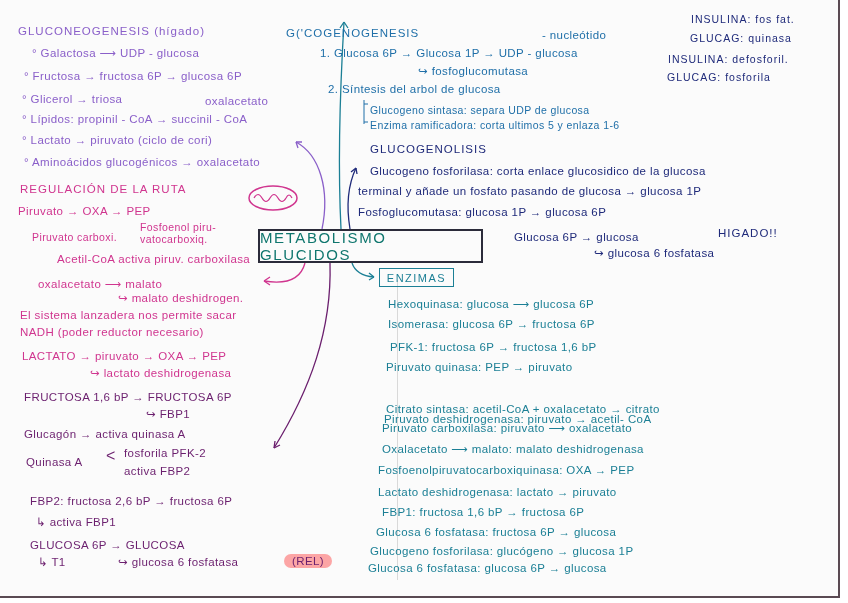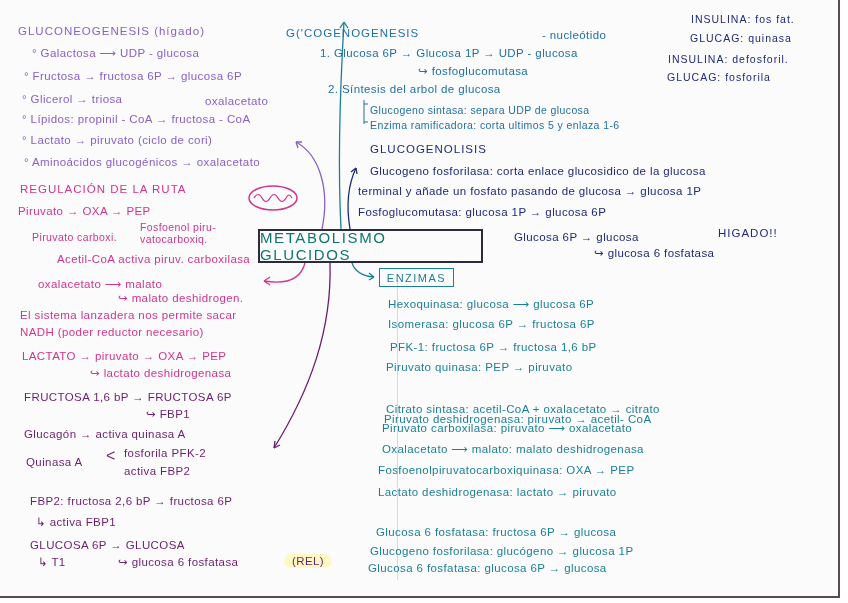--- a/index.html
+++ b/index.html
@@ -14,21 +14,21 @@
   .navy{color:#1f2a7a;}
   .blue{color:#1f6fa8;}
   .teal{color:#1b7f95;}
   .caps{letter-spacing:1px;}
   .title-box{position:absolute;left:258px;top:229px;width:225px;height:34px;border:2px solid #2b2b3a;
              box-sizing:border-box;background:#fbfbfb;display:flex;align-items:center;justify-content:center;
              font-size:15px;letter-spacing:1.6px;color:#0f766e;}
   .enz-box{position:absolute;left:379px;top:268px;width:75px;height:19px;border:1.5px solid #1b7f95;
            box-sizing:border-box;display:flex;align-items:center;justify-content:center;
            font-size:11px;letter-spacing:1.5px;color:#1b7f95;}
-  .rel{background:#fef9c3;border-radius:7px;padding:0 8px;}
+  .rel{background:#fca5a5;border-radius:7px;padding:0 8px;}
   svg.lines{position:absolute;left:0;top:0;width:848px;height:603px;pointer-events:none;}
   .vrule{position:absolute;left:397px;top:280px;width:1px;height:300px;background:#d9d9d9;}
 </style>
 </head>
 <body>
 
 <div class="paper">
   <div class="vrule"></div>
 
   <svg class="lines" viewBox="0 0 848 603">
@@ -57,21 +57,21 @@
     </g>
 
     <path d="M364,100 l0,24 M364,104 l4,0 M364,122 l4,0" stroke="#1f6fa8" stroke-width="1" fill="none"></path>
   </svg>
 
   <div class="t lav caps" style="left:18px;top:24px;">GLUCONEOGENESIS (hígado)</div>
   <div class="t lav" style="left:22px;top:46px;margin-left:10px;">° Galactosa ⟶ UDP - glucosa</div>
   <div class="t lav" style="left:24px;top:69px;">° Fructosa → fructosa 6P → glucosa 6P</div>
   <div class="t lav" style="left:22px;top:92px;">° Glicerol → triosa</div>
   <div class="t lav" style="left:205px;top:94px;">oxalacetato</div>
-  <div class="t lav" style="left:22px;top:112px;">° Lípidos: propinil - CoA → fructosa - CoA</div>
+  <div class="t lav" style="left:22px;top:112px;">° Lípidos: propinil - CoA → succinil - CoA</div>
   <div class="t lav" style="left:22px;top:133px;">° Lactato → piruvato (ciclo de cori)</div>
   <div class="t lav" style="left:24px;top:155px;">° Aminoácidos glucogénicos → oxalacetato</div>
 
   <div class="t pink caps" style="left:20px;top:182px;">REGULACIÓN DE LA RUTA</div>
   <div class="t pink" style="left:18px;top:204px;">Piruvato → OXA → PEP</div>
   <div class="t pink" style="left:32px;top:230px;font-size:10.5px;">Piruvato carboxi.</div>
   <div class="t pink" style="left:140px;top:220px;font-size:10.5px;">Fosfoenol piru-</div>
   <div class="t pink" style="left:140px;top:232px;font-size:10.5px;">vatocarboxiq.</div>
   <div class="t pink" style="left:18px;top:252px;margin-left:39px;">Acetil-CoA activa piruv. carboxilasa</div>
   <div class="t pink" style="left:38px;top:277px;">oxalacetato ⟶ malato</div>
@@ -122,16 +122,17 @@
   <div class="t teal" style="left:388px;top:297px;">Hexoquinasa: glucosa ⟶ glucosa 6P</div>
   <div class="t teal" style="left:388px;top:317px;">Isomerasa: glucosa 6P → fructosa 6P</div>
   <div class="t teal" style="left:390px;top:340px;">PFK-1: fructosa 6P → fructosa 1,6 bP</div>
   <div class="t teal" style="left:386px;top:360px;">Piruvato quinasa: PEP → piruvato</div>
   <div class="t teal" style="left:384px;top:379px;margin-top:33px;">Piruvato deshidrogenasa: piruvato → acetil- CoA</div>
   <div class="t teal" style="left:386px;top:402px;">Citrato sintasa: acetil-CoA + oxalacetato → citrato</div>
   <div class="t teal" style="left:382px;top:421px;">Piruvato carboxilasa: piruvato ⟶ oxalacetato</div>
   <div class="t teal" style="left:382px;top:442px;">Oxalacetato ⟶ malato: malato deshidrogenasa</div>
   <div class="t teal" style="left:378px;top:463px;">Fosfoenolpiruvatocarboxiquinasa: OXA → PEP</div>
   <div class="t teal" style="left:378px;top:485px;">Lactato deshidrogenasa: lactato → piruvato</div>
+  <div class="t teal" style="left:382px;top:505px;">FBP1: fructosa 1,6 bP → fructosa 6P</div>
   <div class="t teal" style="left:376px;top:525px;">Glucosa 6 fosfatasa: fructosa 6P → glucosa</div>
   <div class="t teal" style="left:370px;top:544px;">Glucogeno fosforilasa: glucógeno → glucosa 1P</div>
   <div class="t teal" style="left:368px;top:561px;">Glucosa 6 fosfatasa: glucosa 6P → glucosa</div>
 </div>
 
 </body></html>

